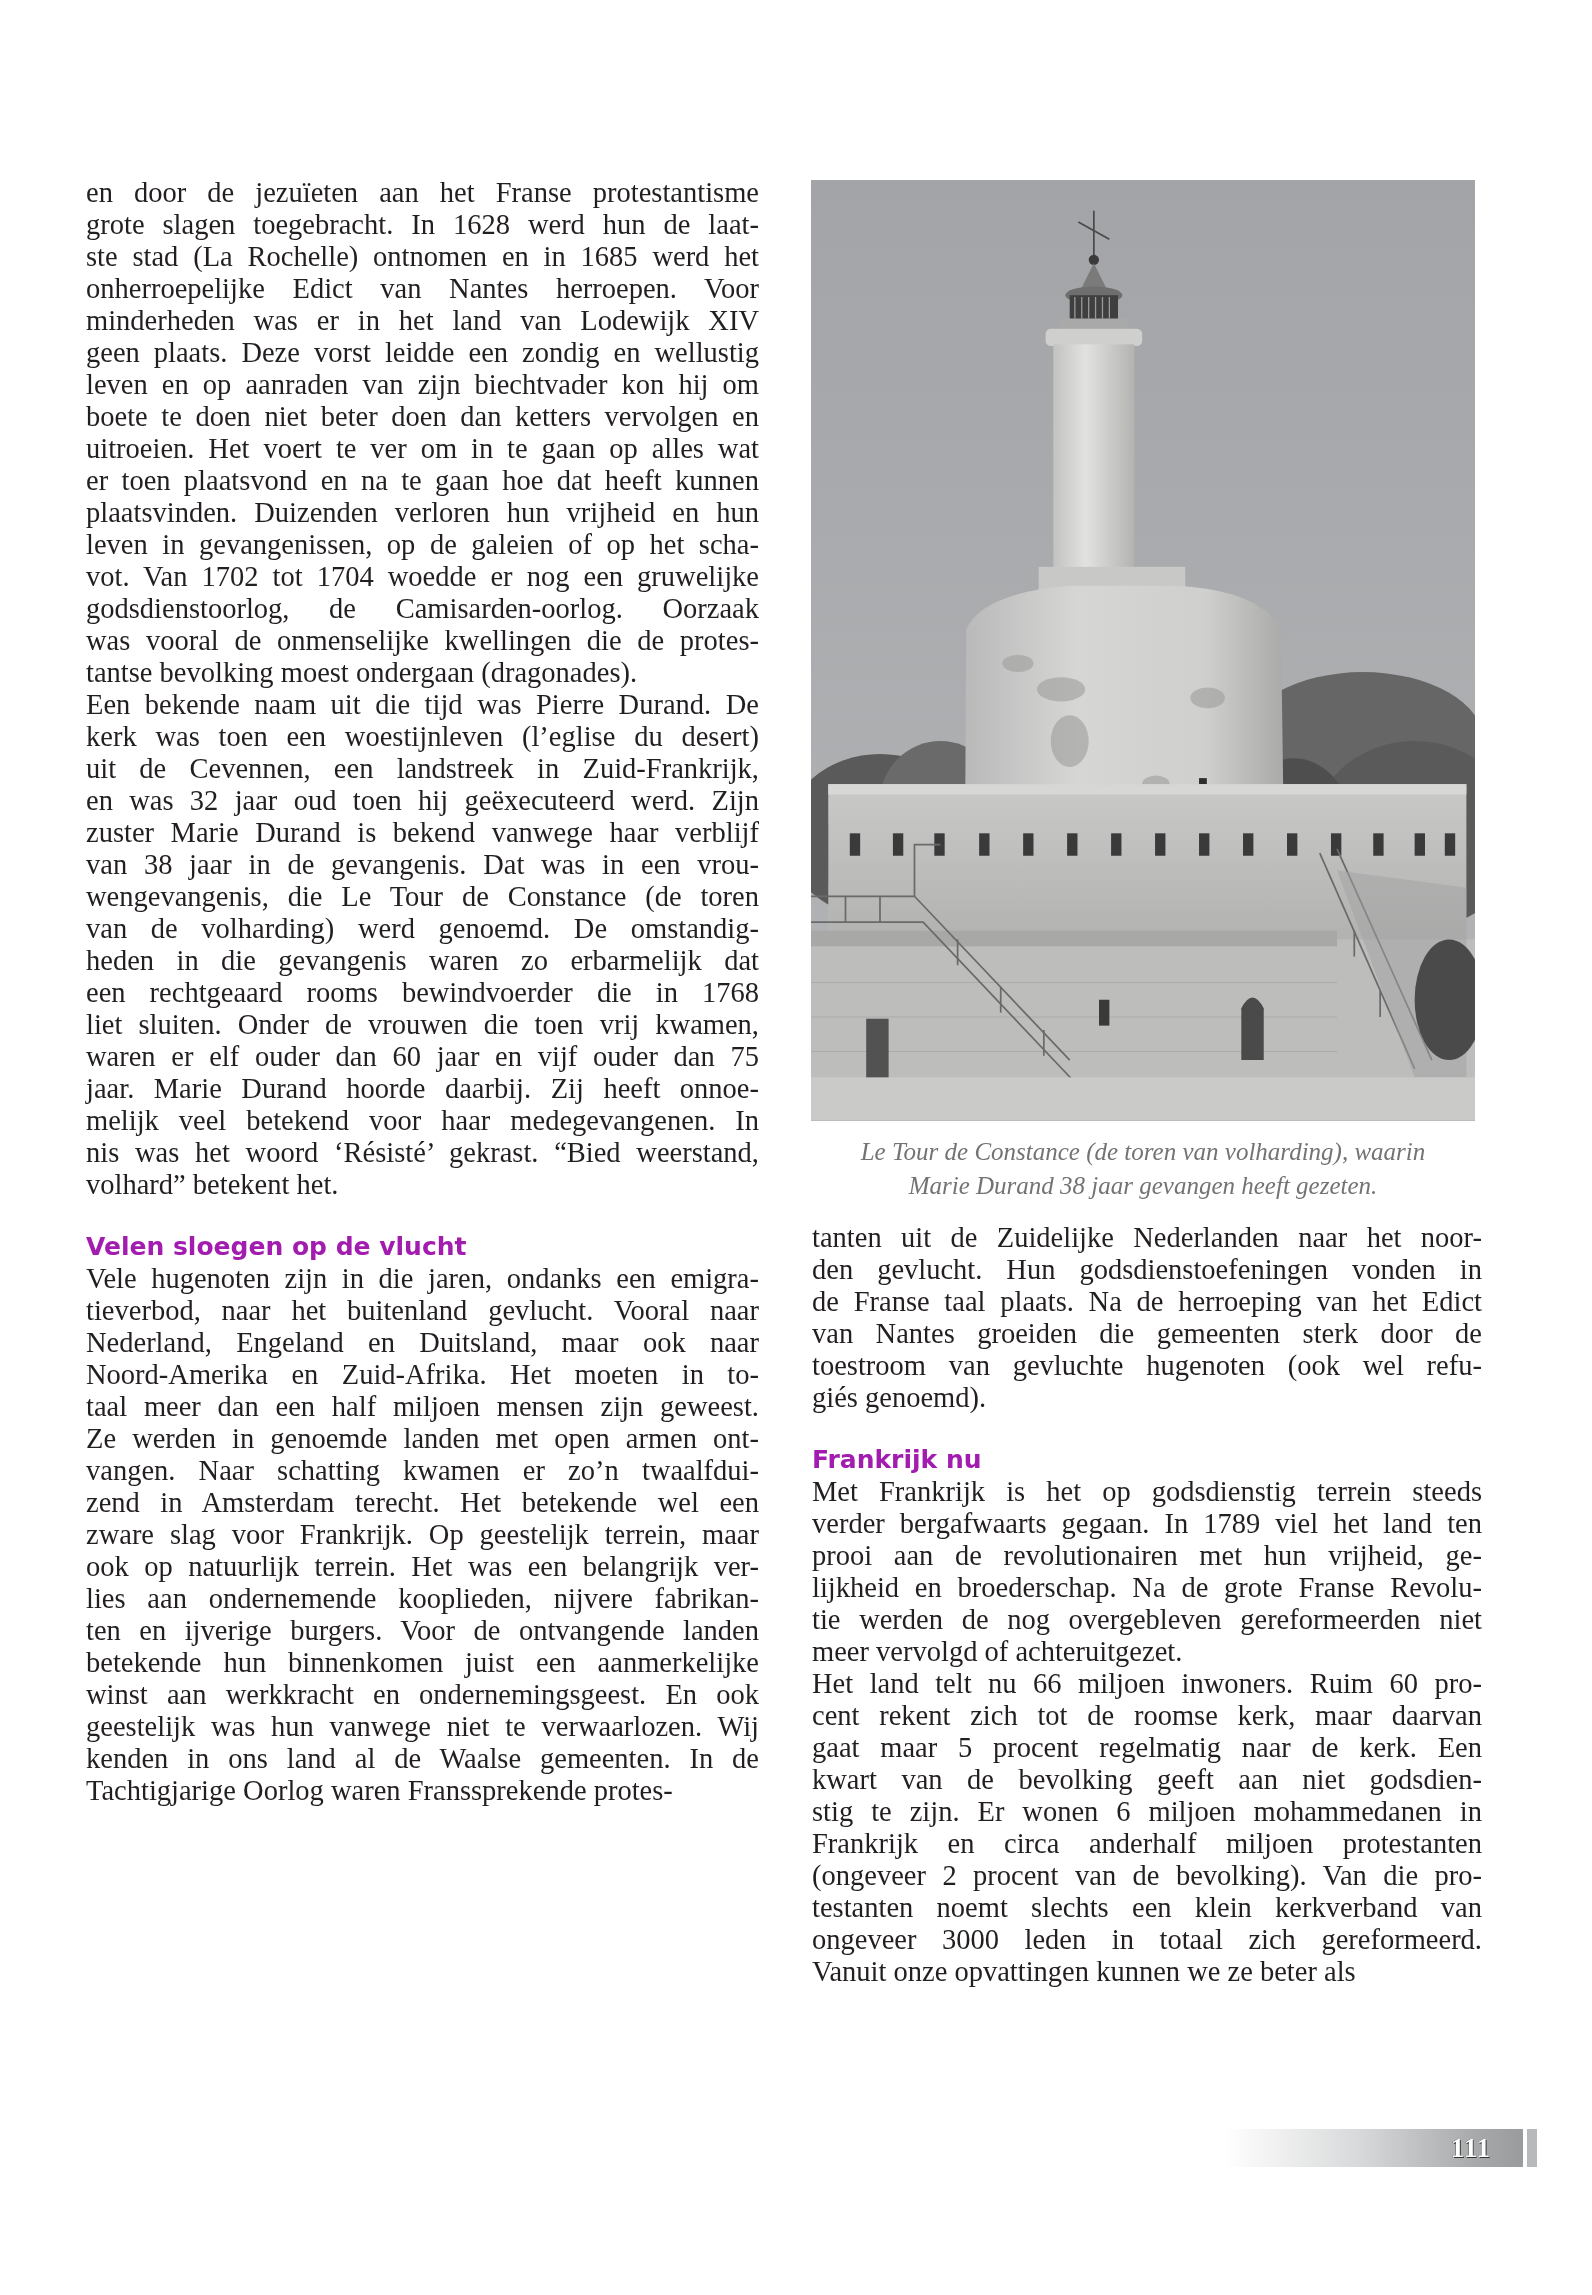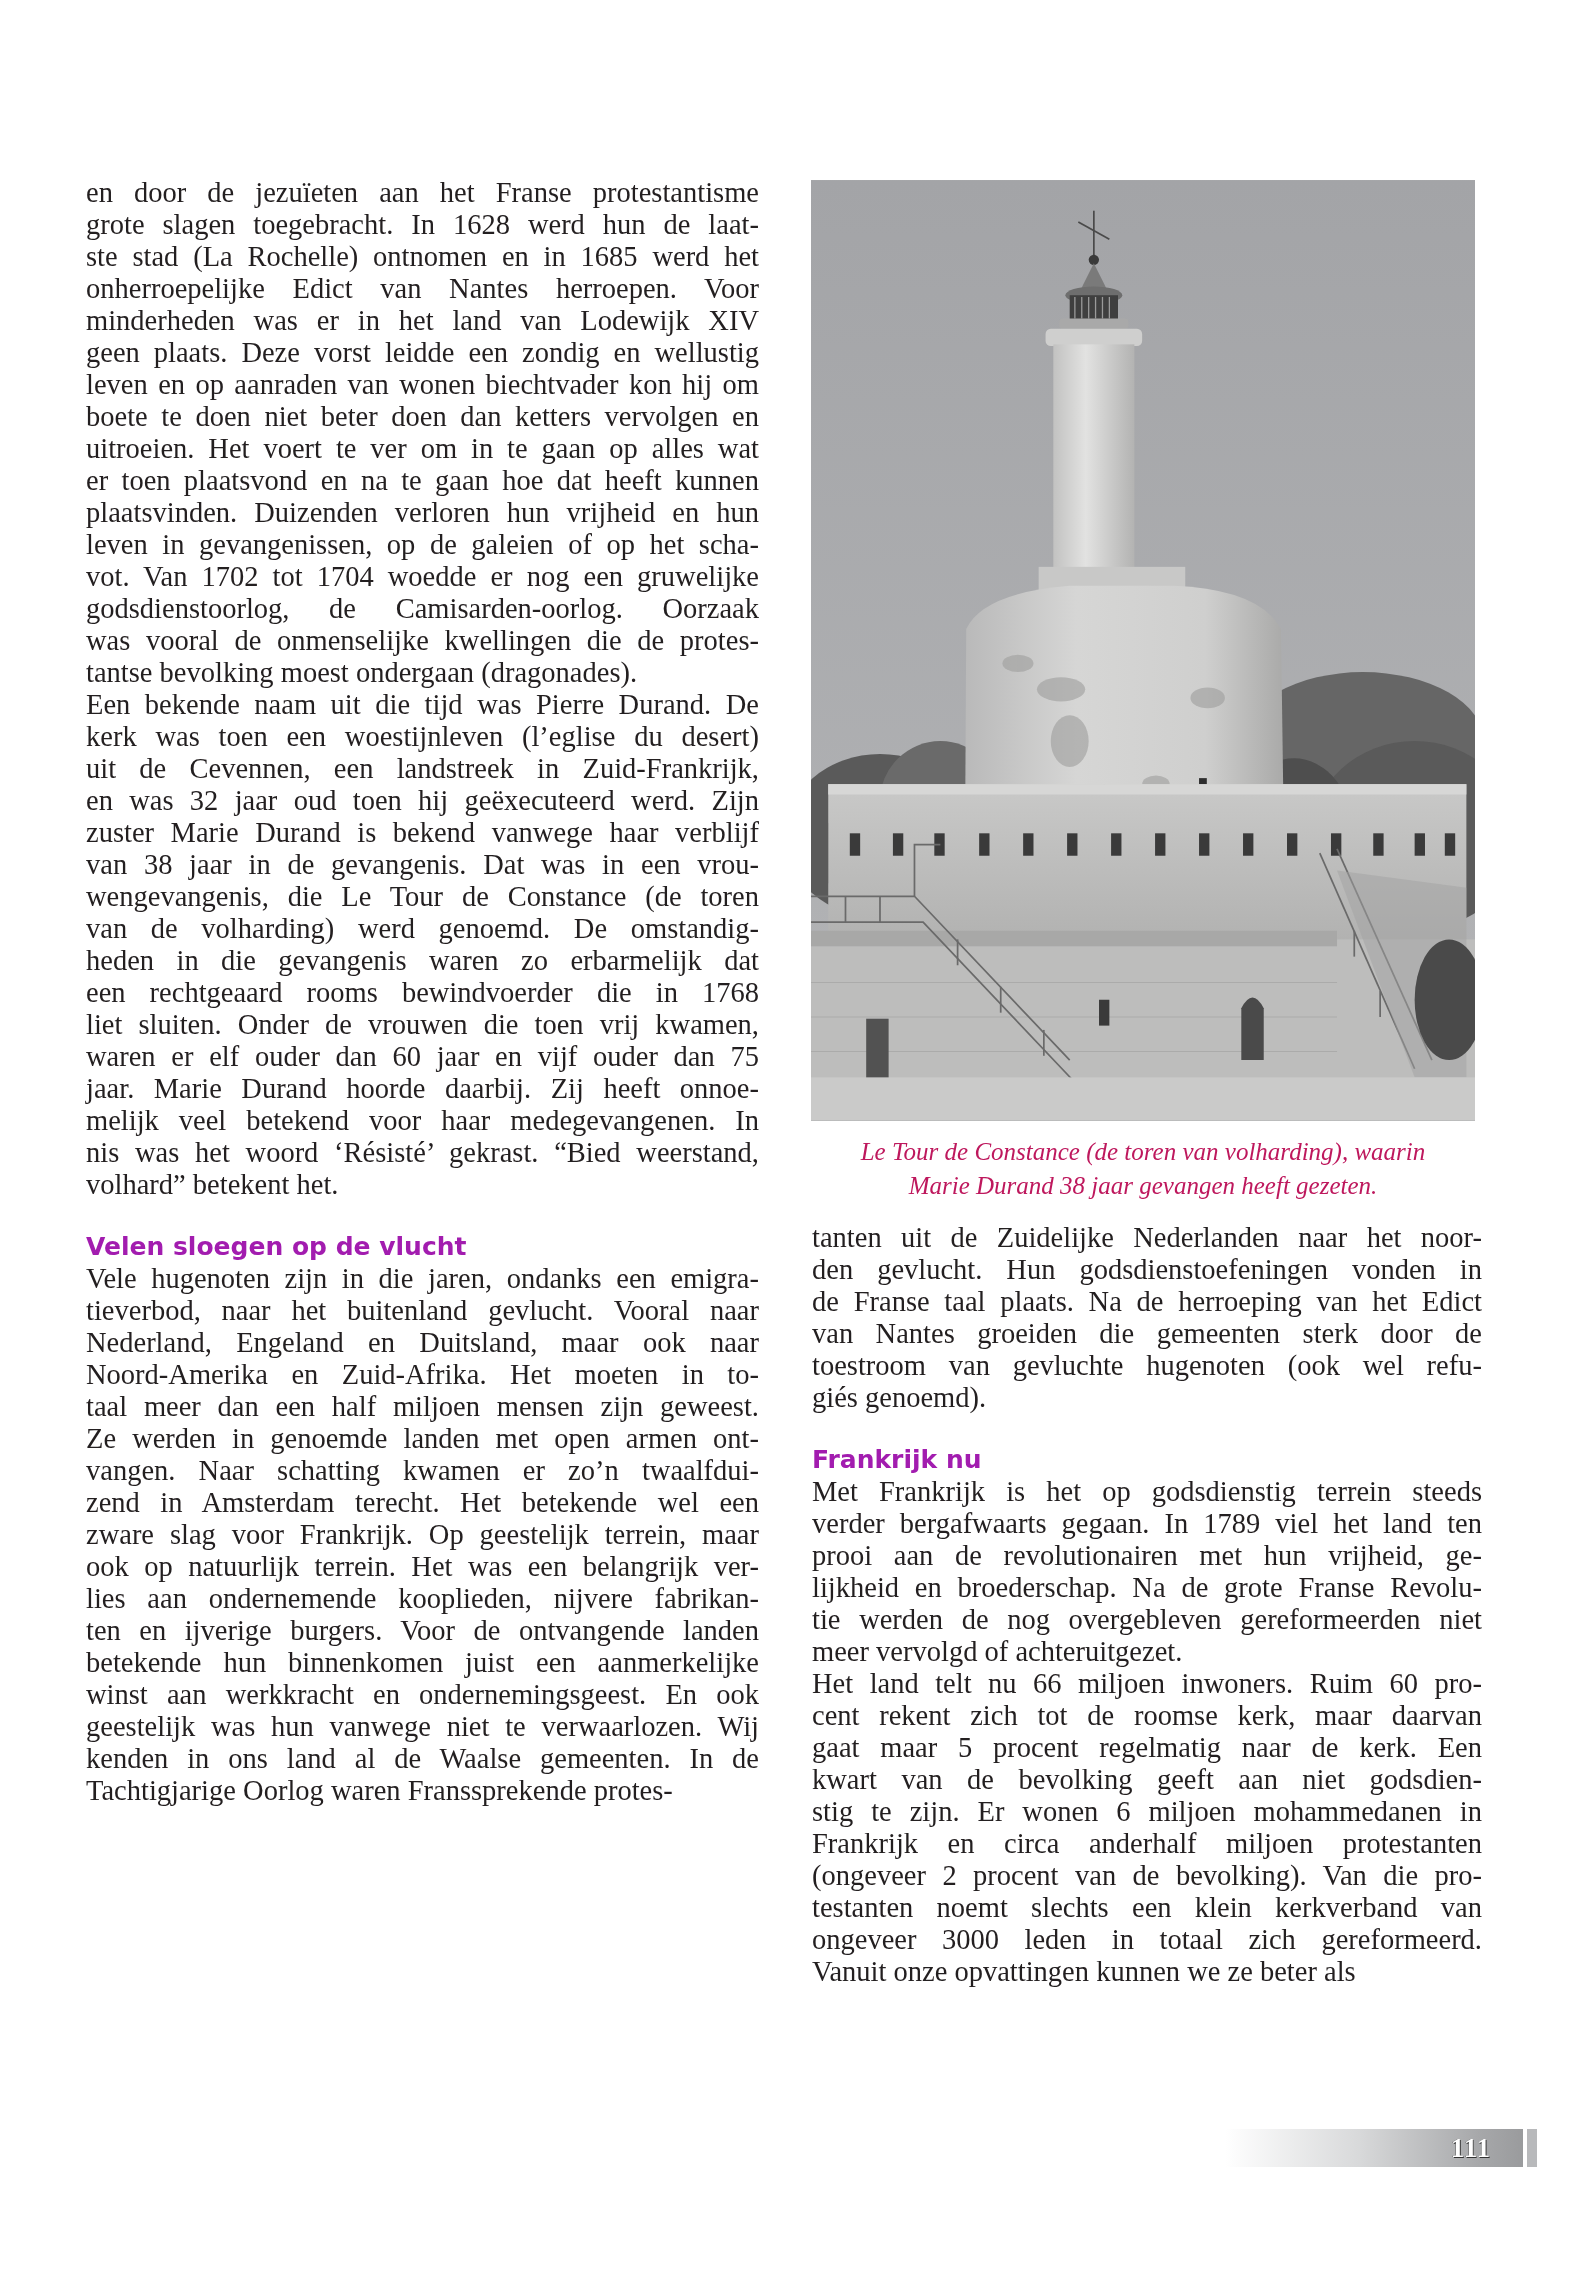--- a/index.html
+++ b/index.html
@@ -6,40 +6,40 @@
   body { width: 1592px; height: 2295px; position: relative; overflow: hidden; }
   .page { position: absolute; left: 0; top: 16px; width: 1592px; height: 2295px; background: #ffffff; }
   .col { position: absolute; font-family: "Liberation Serif", "DejaVu Serif", serif; color: #231f20; font-size: 28.5px; }
   .col-left { left: 86px; top: 161px; width: 673px; }
   .col-right { left: 812px; top: 1206px; width: 670px; }
   .line { display: block; height: 32px; line-height: 32px; white-space: nowrap; text-align: justify; text-align-last: justify; }
   .line.last { text-align-last: left; }
   .heading { display: block; font-family: "DejaVu Sans", "Liberation Sans", sans-serif; font-weight: bold; color: #a21caf; font-size: 25px; height: 32px; line-height: 32px; margin-top: 30px; letter-spacing: 0px; }
   .photo { position: absolute; left: 811px; top: 164px; width: 664px; height: 941px; background: #a8a9ab; overflow: hidden; }
   .photo svg { display: block; }
-  .caption { position: absolute; left: 811px; top: 1119px; width: 664px; text-align: center; font-family: "Liberation Serif", "DejaVu Serif", serif; font-style: italic; font-size: 25px; line-height: 34px; color: #be185d; }
+  .caption { position: absolute; left: 811px; top: 1119px; width: 664px; text-align: center; font-family: "Liberation Serif", "DejaVu Serif", serif; font-style: italic; font-size: 25px; line-height: 34px; color: #737373; }
   .caption span { display: block; }
   .folio { position: absolute; left: 1225px; top: 2113px; width: 298px; height: 38px; background: linear-gradient(to right, #ffffff 0%, #d8d9da 45%, #a7a8aa 85%, #9a9b9d 100%); }
   .folio-num { position: absolute; right: 32px; top: 1.7px; font-family: "Liberation Serif", "DejaVu Serif", serif; font-weight: bold; font-size: 27px; line-height: 35px; color: #ffffff; text-shadow: 0.9px 0.9px 0 #333333, -0.4px 0 0 #555; letter-spacing: 0.9px; }
   .folio-tab { position: absolute; left: 1527px; top: 2113px; width: 10.4px; height: 38px; background: #b8b9bb; }
 </style>
 </head>
 <body>
 
 <div class="page">
 
   <div class="col col-left">
     <div id="lp1">
         <span class="line">en door de jezuïeten aan het Franse protestantisme</span>
         <span class="line">grote slagen toegebracht. In 1628 werd hun de laat-</span>
         <span class="line">ste stad (La Rochelle) ontnomen en in 1685 werd het</span>
         <span class="line">onherroepelijke Edict van Nantes herroepen. Voor</span>
         <span class="line">minderheden was er in het land van Lodewijk XIV</span>
         <span class="line">geen plaats. Deze vorst leidde een zondig en wellustig</span>
-        <span class="line">leven en op aanraden van wonen biechtvader kon hij om</span>
+        <span class="line">leven en op aanraden van zijn biechtvader kon hij om</span>
         <span class="line">boete te doen niet beter doen dan ketters vervolgen en</span>
         <span class="line">uitroeien. Het voert te ver om in te gaan op alles wat</span>
         <span class="line">er toen plaatsvond en na te gaan hoe dat heeft kunnen</span>
         <span class="line">plaatsvinden. Duizenden verloren hun vrijheid en hun</span>
         <span class="line">leven in gevangenissen, op de galeien of op het scha-</span>
         <span class="line">vot. Van 1702 tot 1704 woedde er nog een gruwelijke</span>
         <span class="line">godsdienstoorlog, de Camisarden-oorlog. Oorzaak</span>
         <span class="line">was vooral de onmenselijke kwellingen die de protes-</span>
         <span class="line last">tantse bevolking moest ondergaan (dragonades).</span>
       </div>

